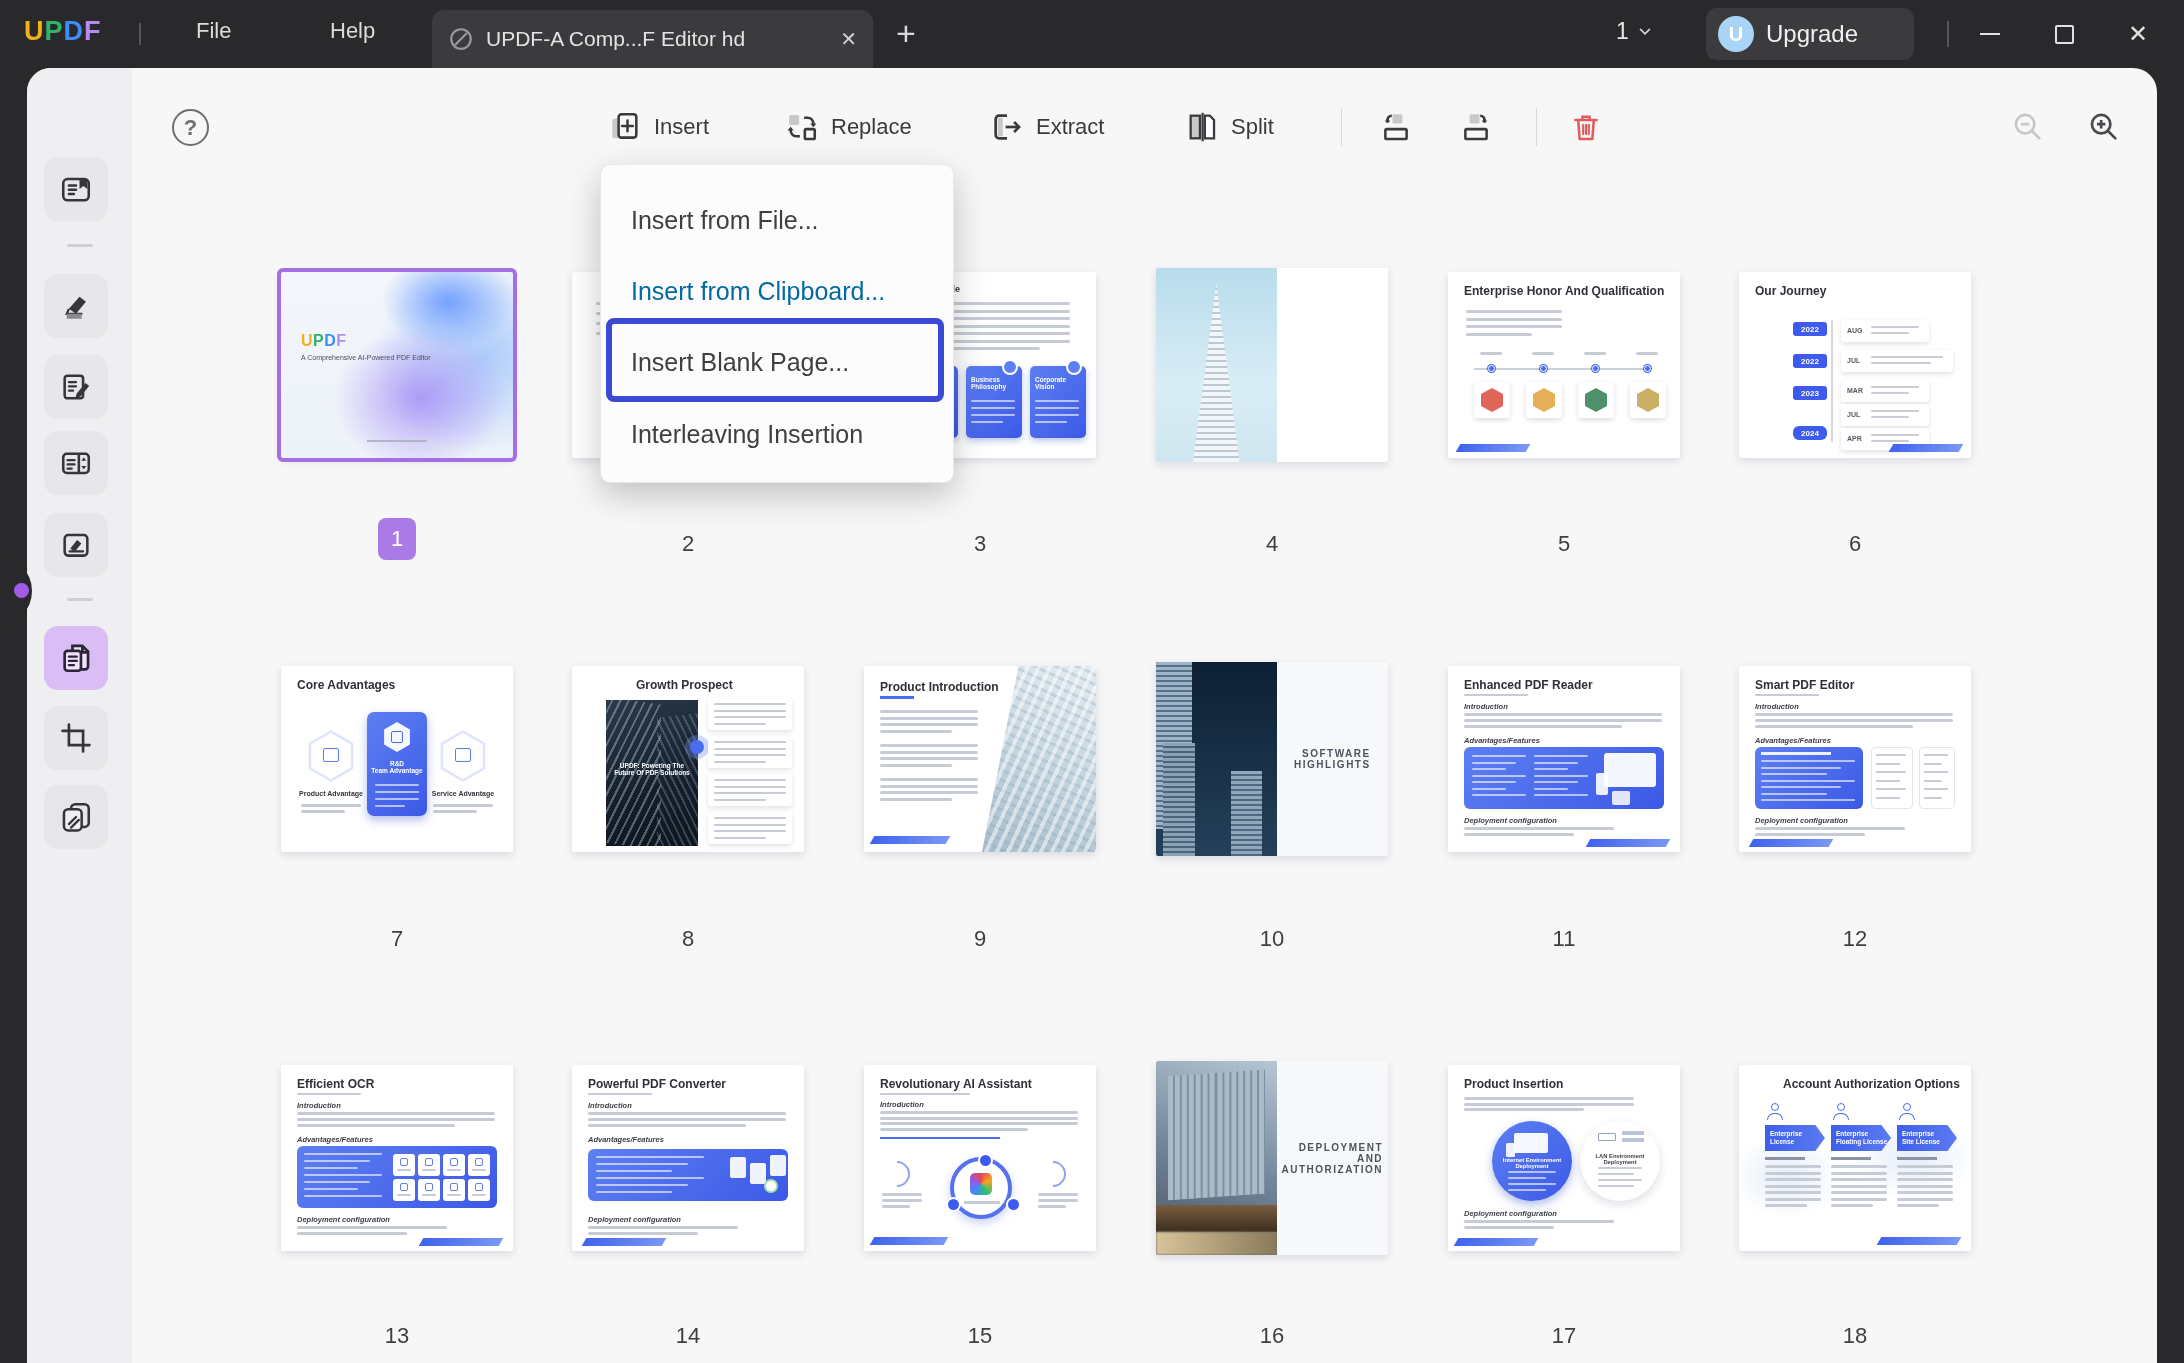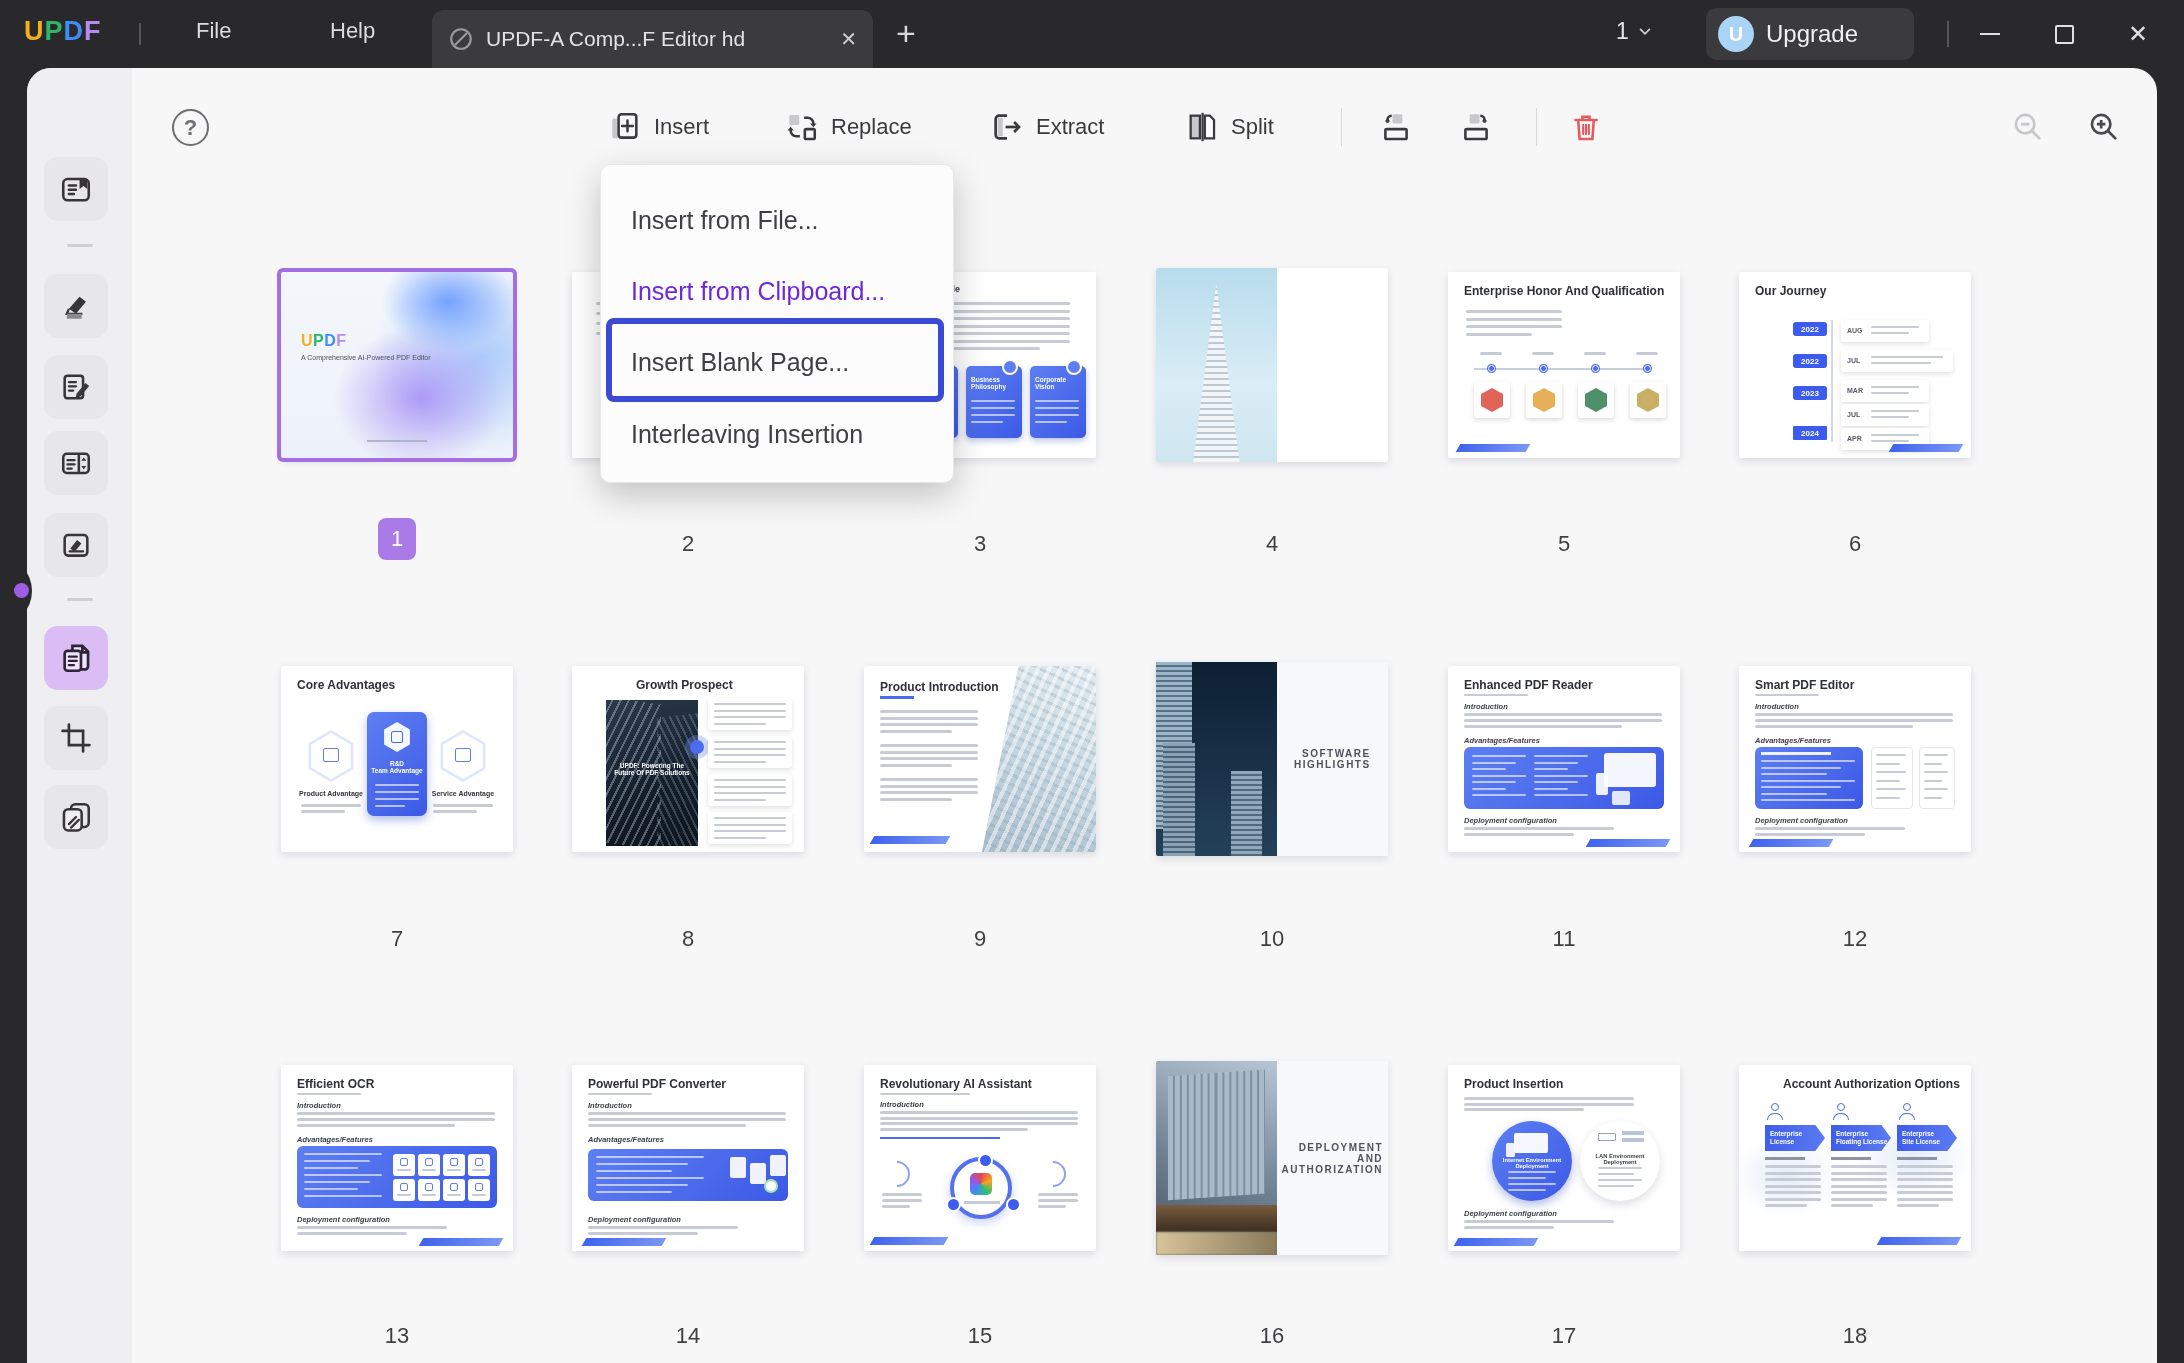--- a/index.html
+++ b/index.html
@@ -25,21 +25,21 @@
   .pagenum{position:absolute;width:232px;text-align:center;font-size:22px;color:#3f3f42;}
   .badge1{position:absolute;width:38px;height:42px;border-radius:8px;background:#aa7ae6;color:#fff;font-size:22px;display:flex;align-items:center;justify-content:center;}
   .ln{position:absolute;height:3px;background:#c6cbd6;border-radius:2px;}
   .lnw{position:absolute;height:3px;background:rgba(255,255,255,.6);border-radius:2px;}
   .sl-title{position:absolute;font-weight:bold;color:#2f3138;font-size:12px;white-space:pre-line;}
   .sl-label{position:absolute;font-weight:bold;color:#3c3f47;font-size:8px;font-style:italic;}
   .bluebar{position:absolute;height:8px;background:linear-gradient(90deg,#3f63ee,#7b97f5);transform:skewX(-30deg);}
   
   #insert-menu{position:absolute;left:600px;top:164px;width:354px;height:319px;background:#fcfcfd;border:1px solid #e8e8ea;border-radius:10px;box-shadow:0 12px 34px rgba(0,0,0,.22);z-index:50;}
   .menu-item{position:absolute;left:30px;font-size:25px;color:#3f3f43;white-space:nowrap;}
-  .menu-item.disabled{color:#6d28d9;}
+  .menu-item.disabled{color:#0369a1;}
   .hl-box{position:absolute;left:5px;top:153px;width:338px;height:84px;border:6px solid #3a4ad4;border-radius:8px;}
 </style>
 </head>
 <body>
 
 <div id="canvas">
   <div id="titlebar">
       <div style="left:24px;top:16px;font-size:27px;font-weight:bold;letter-spacing:1px;" class="abs"><span style="color:#f0b11d;">U</span><span style="color:#2eb56a;">P</span><span style="color:#3e8df5;">D</span><span style="color:#b78cf2;">F</span></div>
       <div style="left:139px;top:23px;width:2px;height:22px;background:#56555a;" class="abs"></div>
       <div style="left:196px;top:18px;text-align:right;" class="abs tb-text">File</div>
@@ -335,21 +335,21 @@
         </div>
         <div style="left:10px;bottom:6px;width:70px;" class="bluebar"></div>
       </div>
       <div style="left:1448px;top:531px;z-index:2;" class="pagenum">5</div>
       <div style="left:1739px;top:272px;z-index:1;" class="thumb">
         <div style="left:16px;top:12px;" class="sl-title">Our Journey</div>
         <div style="left:92px;top:48px;width:1.5px;height:122px;background:#d3d8e2;" class="abs"></div>
         <div style="left:54px;top:50px;width:34px;height:14px;border-radius:3px;background:#3d5bee;color:#fff;font-size:8px;font-weight:bold;display:flex;align-items:center;justify-content:center;" class="abs">2022</div>
         <div style="left:54px;top:82px;width:34px;height:14px;border-radius:3px;background:#3d5bee;color:#fff;font-size:8px;font-weight:bold;display:flex;align-items:center;justify-content:center;" class="abs">2022</div>
         <div style="left:54px;top:114px;width:34px;height:14px;border-radius:3px;background:#3d5bee;color:#fff;font-size:8px;font-weight:bold;display:flex;align-items:center;justify-content:center;" class="abs">2023</div>
-        <div style="left:54px;top:154px;width:34px;height:14px;border-radius:1px;background:#3d5bee;color:#fff;font-size:8px;font-weight:bold;display:flex;align-items:center;justify-content:center;" class="abs">2024</div>
+        <div style="left:54px;top:154px;width:34px;height:14px;border-radius:6px;background:#3d5bee;color:#fff;font-size:8px;font-weight:bold;display:flex;align-items:center;justify-content:center;" class="abs">2024</div>
         <div style="left:102px;top:48px;width:88px;height:22px;background:#fff;border-radius:3px;box-shadow:0 2px 5px rgba(0,0,0,.12);" class="abs">
           <div style="left:6px;top:7px;font-size:7px;font-weight:bold;color:#555a66;" class="abs">AUG</div>
           <div style="left:30px;top:6px;width:48px;height:2px;" class="abs ln"></div>
           <div style="left:30px;top:12px;width:38px;height:2px;" class="abs ln"></div>
         </div>
         <div style="left:102px;top:78px;width:112px;height:22px;background:#fff;border-radius:3px;box-shadow:0 2px 5px rgba(0,0,0,.12);" class="abs">
           <div style="left:6px;top:7px;font-size:7px;font-weight:bold;color:#555a66;" class="abs">JUL</div>
           <div style="left:30px;top:6px;width:72px;height:2px;" class="abs ln"></div>
           <div style="left:30px;top:12px;width:60px;height:2px;" class="abs ln"></div>
         </div>

